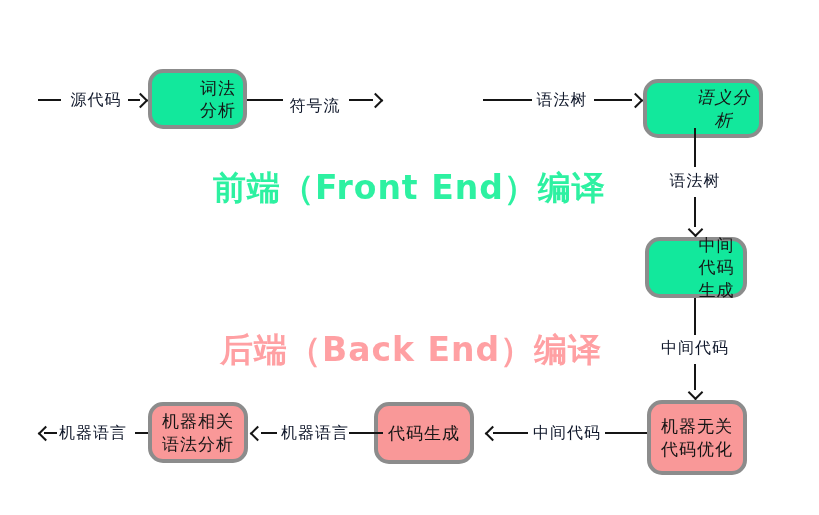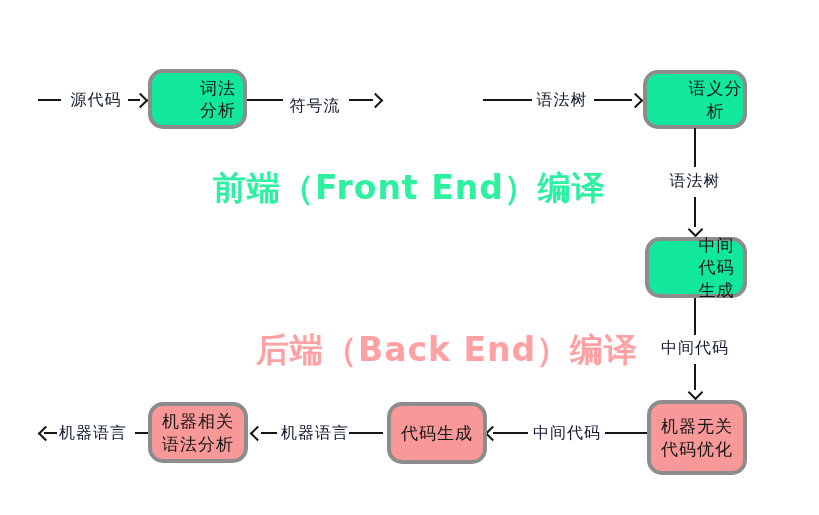--- a/index.html
+++ b/index.html
@@ -94,48 +94,48 @@
   <div class="elabel" style="left:282px;top:95px;width:66px;">符号流</div>
   <div class="hl" style="left:349px;top:99px;width:24px;"></div>
   <div class="chev right" style="left:370px;top:95px;"></div>
 
 
   <div class="hl" style="left:483px;top:99px;width:49px;"></div>
   <div class="elabel" style="left:527px;top:89px;width:70px;">语法树</div>
   <div class="hl" style="left:594px;top:99px;width:38px;"></div>
   <div class="chev right" style="left:630px;top:95px;"></div>
 
-  <div class="box green" style="left:643px;top:70px;width:104px;height:59px;">语义分析</div>
+  <div class="box green" style="left:643px;top:79px;width:120px;height:59px;font-style:italic;">语义分析</div>
 
   <div class="stage-title front" style="left:213px;top:166px;width:355px;">前端（Front End）编译</div>
 
   <div class="vl" style="left:694px;top:128px;height:39px;"></div>
   <div class="elabel" style="left:655px;top:170px;width:80px;">语法树</div>
   <div class="vl" style="left:694px;top:197px;height:30px;"></div>
   <div class="chev down" style="left:690px;top:224px;"></div>
 
   <div class="box green" style="left:645px;top:237px;width:102px;height:61px;">中间代码
 生成</div>
 
   <div class="vl" style="left:694px;top:298px;height:37px;"></div>
   <div class="elabel" style="left:655px;top:337px;width:80px;">中间代码</div>
   <div class="vl" style="left:694px;top:364px;height:26px;"></div>
   <div class="chev down" style="left:690px;top:387px;"></div>
 
   <div class="box pink" style="left:647px;top:400px;width:100px;height:75px;">机器无关
 代码优化</div>
 
-  <div class="stage-title back" style="left:220px;top:328px;width:340px;margin-left:36px;">后端（Back End）编译</div>
+  <div class="stage-title back" style="left:220px;top:328px;width:340px;">后端（Back End）编译</div>
 
   <div class="hl" style="left:605px;top:432px;width:42px;"></div>
   <div class="elabel" style="left:527px;top:422px;width:80px;">中间代码</div>
   <div class="hl" style="left:493px;top:432px;width:35px;"></div>
   <div class="chev left" style="left:487px;top:428px;"></div>
 
-  <div class="box pink" style="left:387px;top:402px;width:100px;height:62px;">代码生成</div>
+  <div class="box pink" style="left:374px;top:402px;width:100px;height:62px;">代码生成</div>
 
   <div class="hl" style="left:349px;top:432px;width:34px;"></div>
   <div class="elabel" style="left:279px;top:422px;width:72px;">机器语言</div>
   <div class="hl" style="left:261px;top:432px;width:16px;"></div>
   <div class="chev left" style="left:252px;top:428px;"></div>
 
   <div class="box pink" style="left:148px;top:402px;width:100px;height:61px;">机器相关
 语法分析</div>
 
   <div class="hl" style="left:135px;top:432px;width:13px;"></div>

